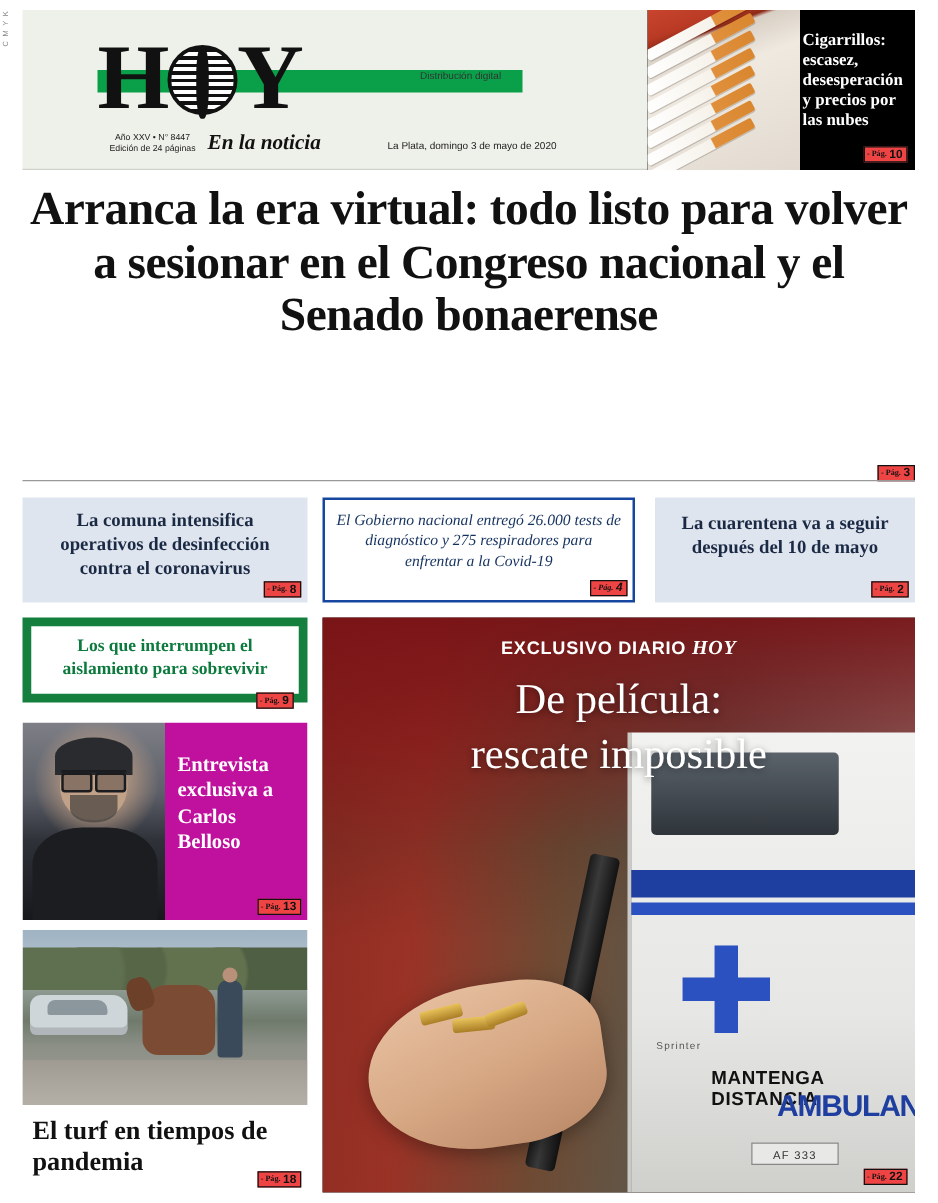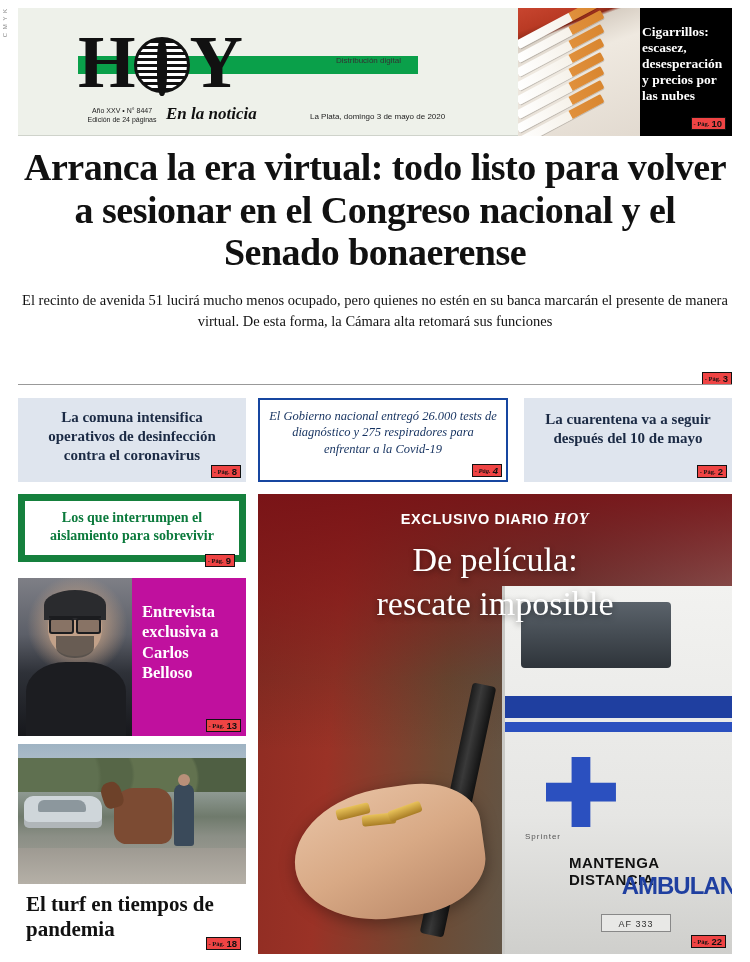--- a/index.html
+++ b/index.html
@@ -559,21 +559,20 @@
     </div>
     <div class="cig-text">Cigarrillos: escasez, desesperación y precios por las nubes</div>
     <div class="pag-badge cig-pag">
       <span class="pag-lbl">- Pág.</span>
       <span class="pag-num">10</span>
     </div>
   </div>
 
   <div class="lead">
     <div class="lead-head">Arranca la era virtual: todo listo para volver a sesionar en el Congreso nacional y el Senado bonaerense</div>
-    <div class="lead-sub">El recinto de avenida 51 lucirá mucho menos ocupado, pero quienes no estén en su banca marcarán el presente de manera virtual. De esta forma, la Cámara alta retomará sus funciones</div>
   </div>
   <div class="pag-badge lead-pag">
     <span class="pag-lbl">- Pág.</span>
     <span class="pag-num">3</span>
   </div>
   <div class="lead-rule"></div>
 
   <div class="box-a">
     <div class="txt">La comuna intensifica operativos de desinfección contra el coronavirus</div>
     <div class="pag-badge">

